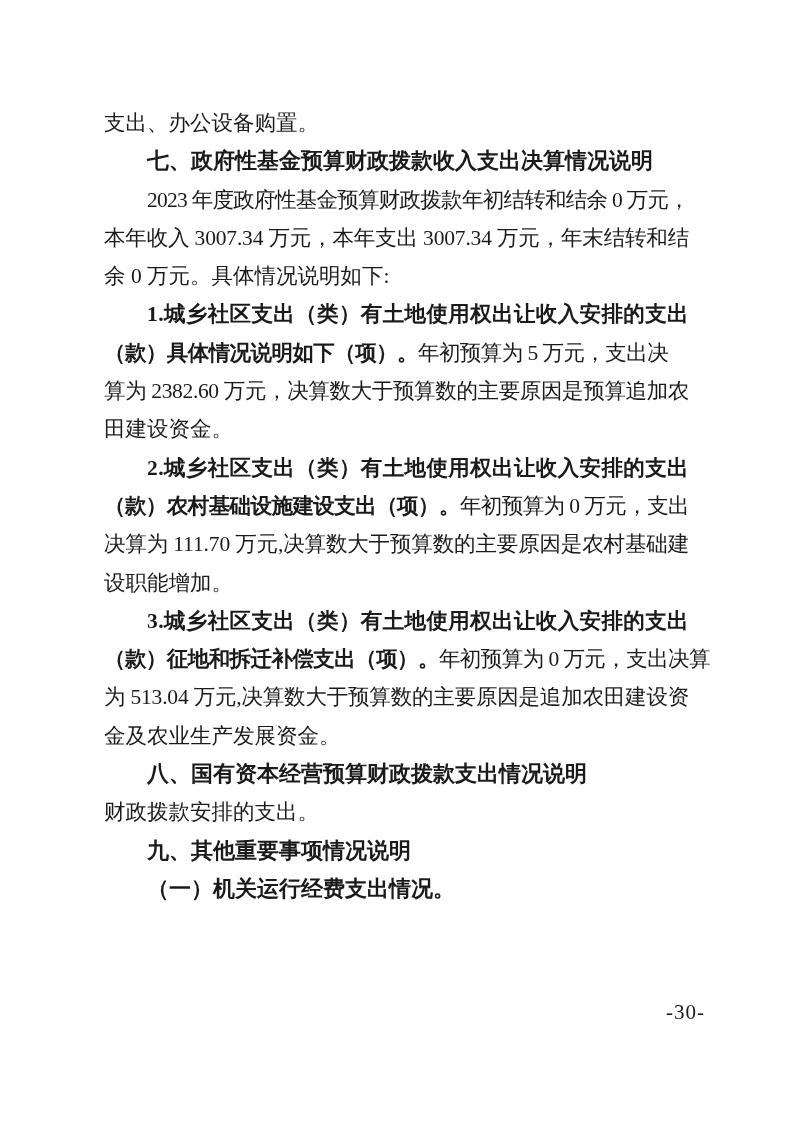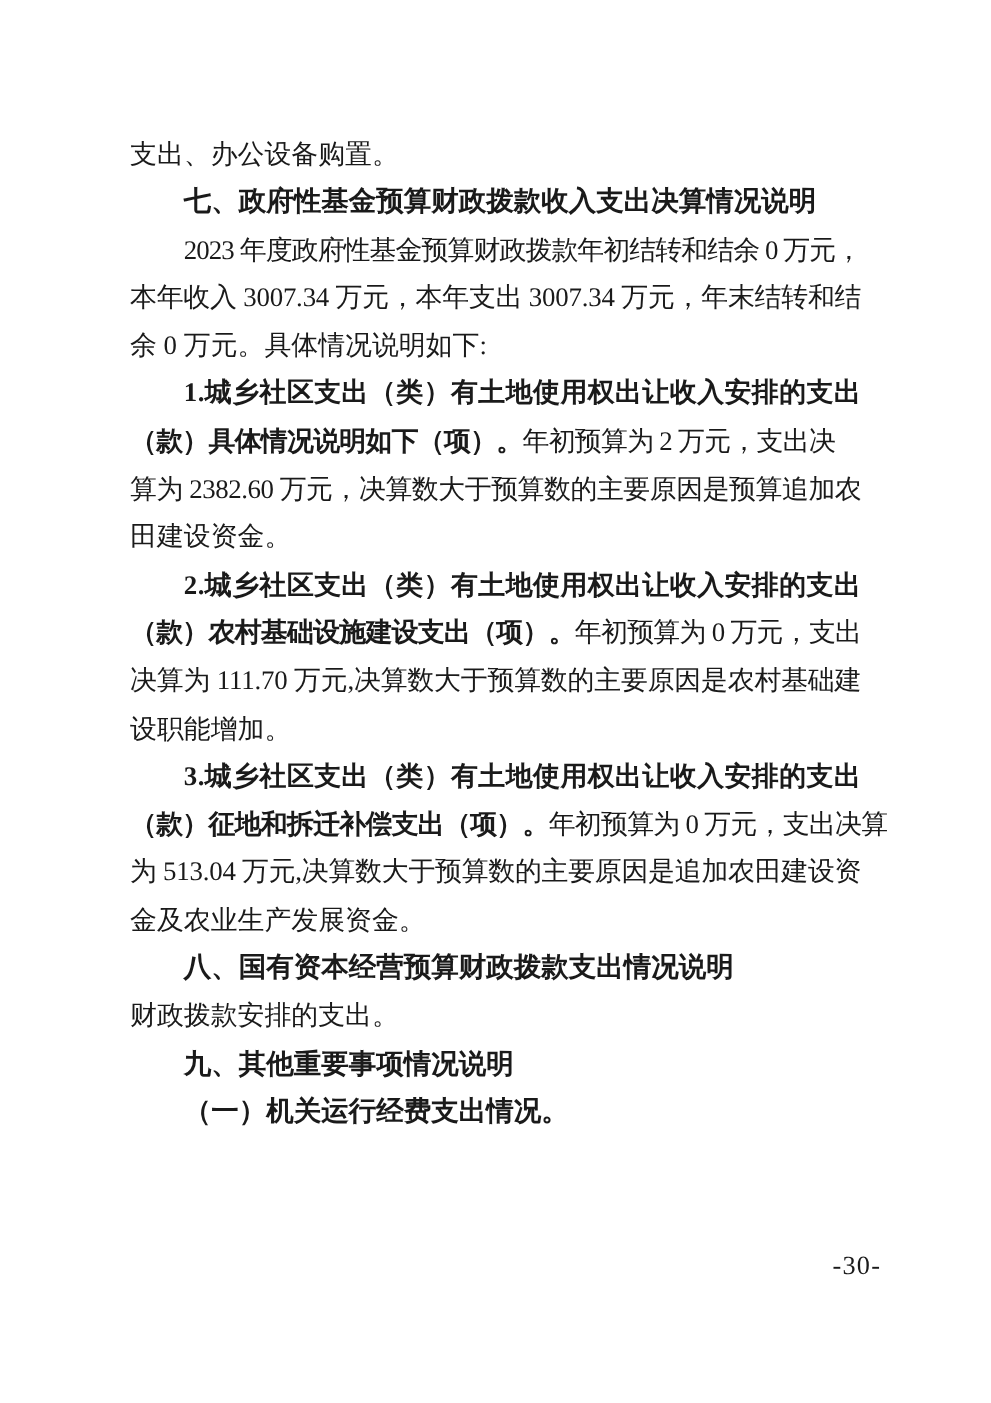--- a/index.html
+++ b/index.html
@@ -44,21 +44,21 @@
 
     <div class="ln"><span class="t">支出、办公设备购置。</span></div>
 
     <div class="ln ind"><span class="t hd">七、政府性基金预算财政拨款收入支出决算情况说明</span></div>
 
     <div class="ln ind j"><span class="t" style="letter-spacing: -0.721774px;">2023 年度政府性基金预算财政拨款年初结转和结余 0 万元，</span></div>
     <div class="ln j"><span class="t" style="letter-spacing: -0.164474px;">本年收入 3007.34 万元，本年支出 3007.34 万元，年末结转和结</span></div>
     <div class="ln"><span class="t">余 0 万元。具体情况说明如下:</span></div>
 
     <div class="ln ind j"><span class="t bk" style="letter-spacing: 0.379808px;">1.城乡社区支出（类）有土地使用权出让收入安排的支出</span></div>
-    <div class="ln j"><span class="t" style="letter-spacing: -0.566667px;"><span class="bk">（款）具体情况说明如下（项）。</span><span>年初预算为 2 万元，支出决</span></span></div>
+    <div class="ln j"><span class="t" style="letter-spacing: -0.566667px;"><span class="bk">（款）具体情况说明如下（项）。</span><span>年初预算为 5 万元，支出决</span></span></div>
     <div class="ln j"><span class="t" style="letter-spacing: -0.352273px;">算为 2382.60 万元，决算数大于预算数的主要原因是预算追加农</span></div>
     <div class="ln"><span class="t">田建设资金。</span></div>
 
     <div class="ln ind j"><span class="t bk" style="letter-spacing: 0.379808px;">2.城乡社区支出（类）有土地使用权出让收入安排的支出</span></div>
     <div class="ln j"><span class="t" style="letter-spacing: -0.566667px;"><span class="bk">（款）农村基础设施建设支出（项）。</span><span>年初预算为 0 万元，支出</span></span></div>
     <div class="ln j"><span class="t" style="letter-spacing: -0.141098px;">决算为 111.70 万元,决算数大于预算数的主要原因是农村基础建</span></div>
     <div class="ln"><span class="t">设职能增加。</span></div>
 
     <div class="ln ind j"><span class="t bk" style="letter-spacing: 0.379808px;">3.城乡社区支出（类）有土地使用权出让收入安排的支出</span></div>
     <div class="ln j"><span class="t" style="letter-spacing: -0.566667px;"><span class="bk">（款）征地和拆迁补偿支出（项）。</span><span>年初预算为 0 万元，支出决算</span></span></div>

